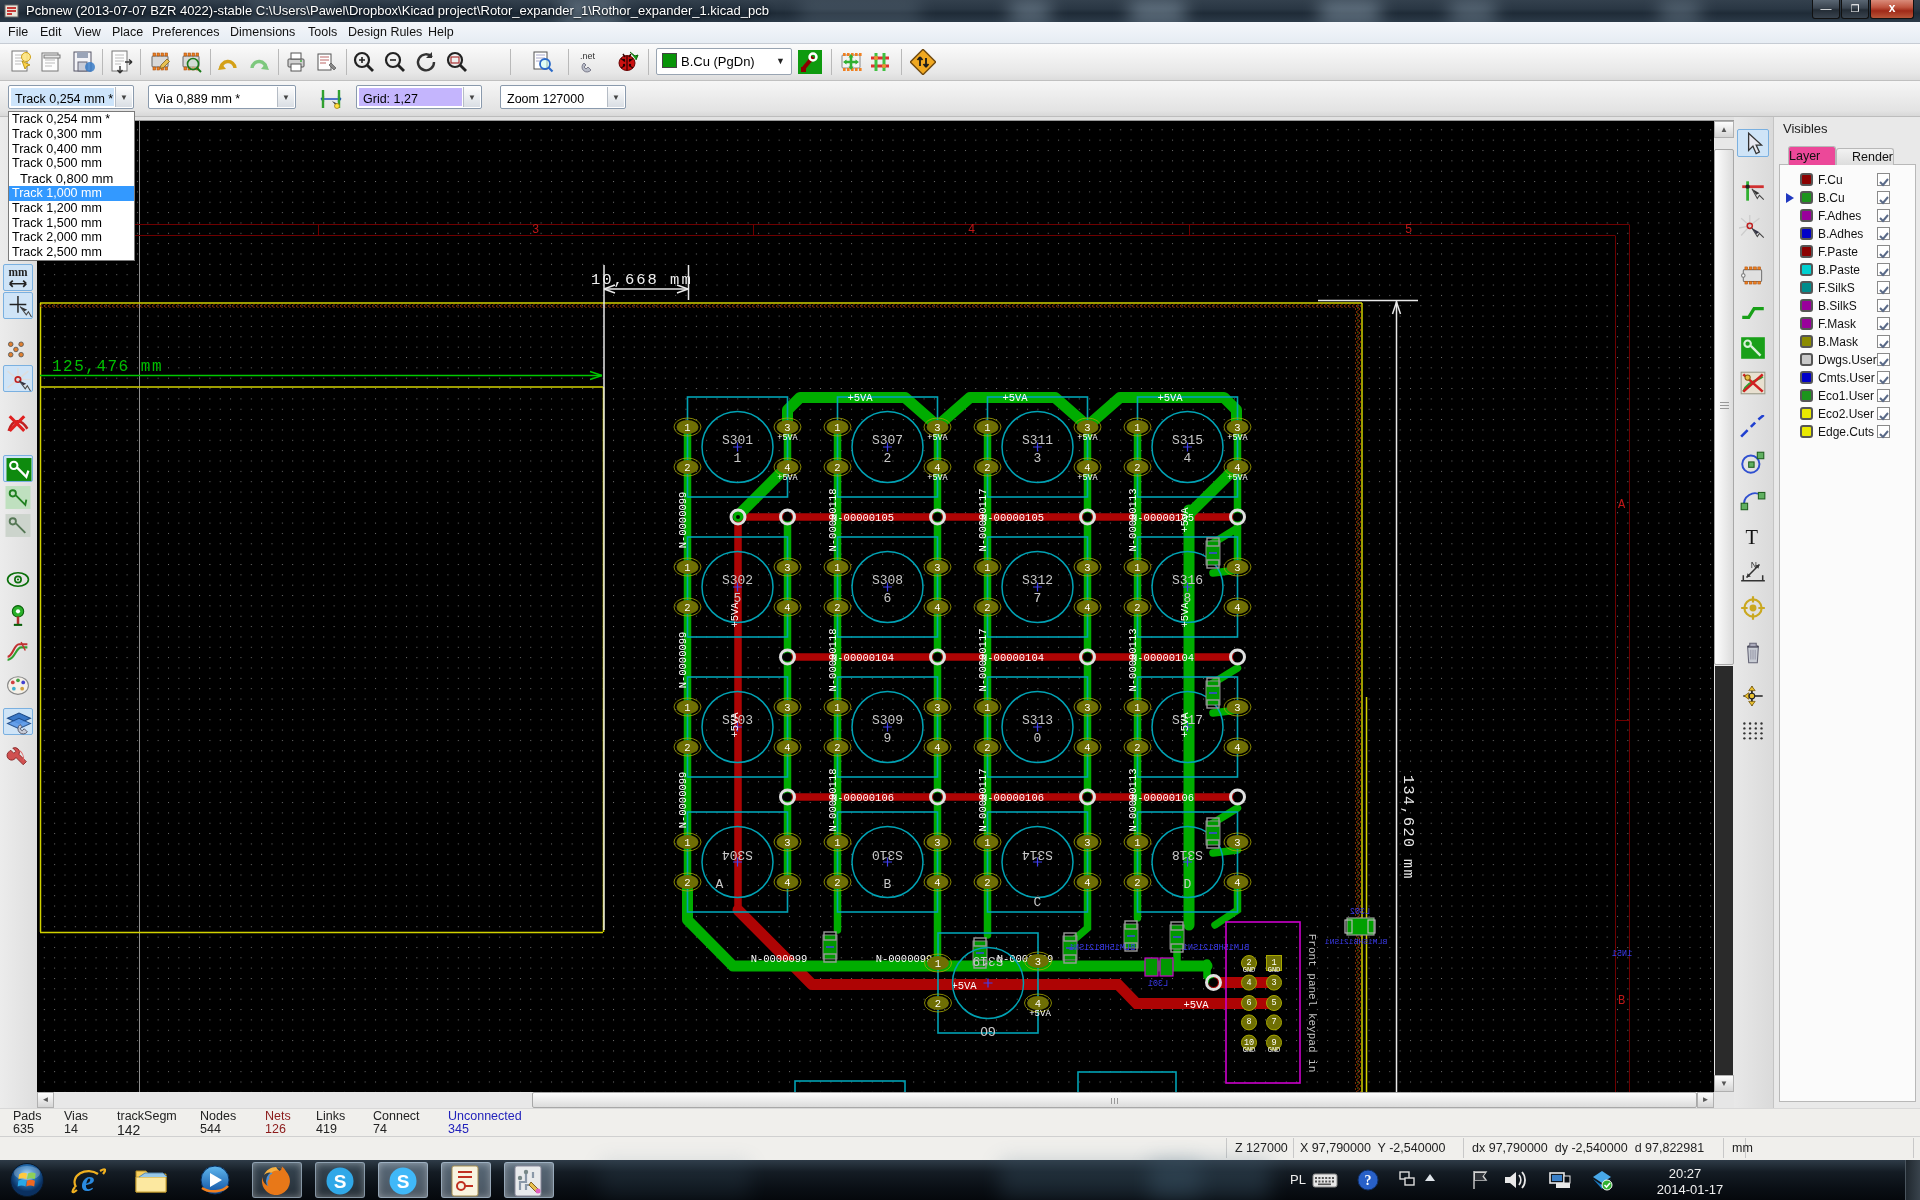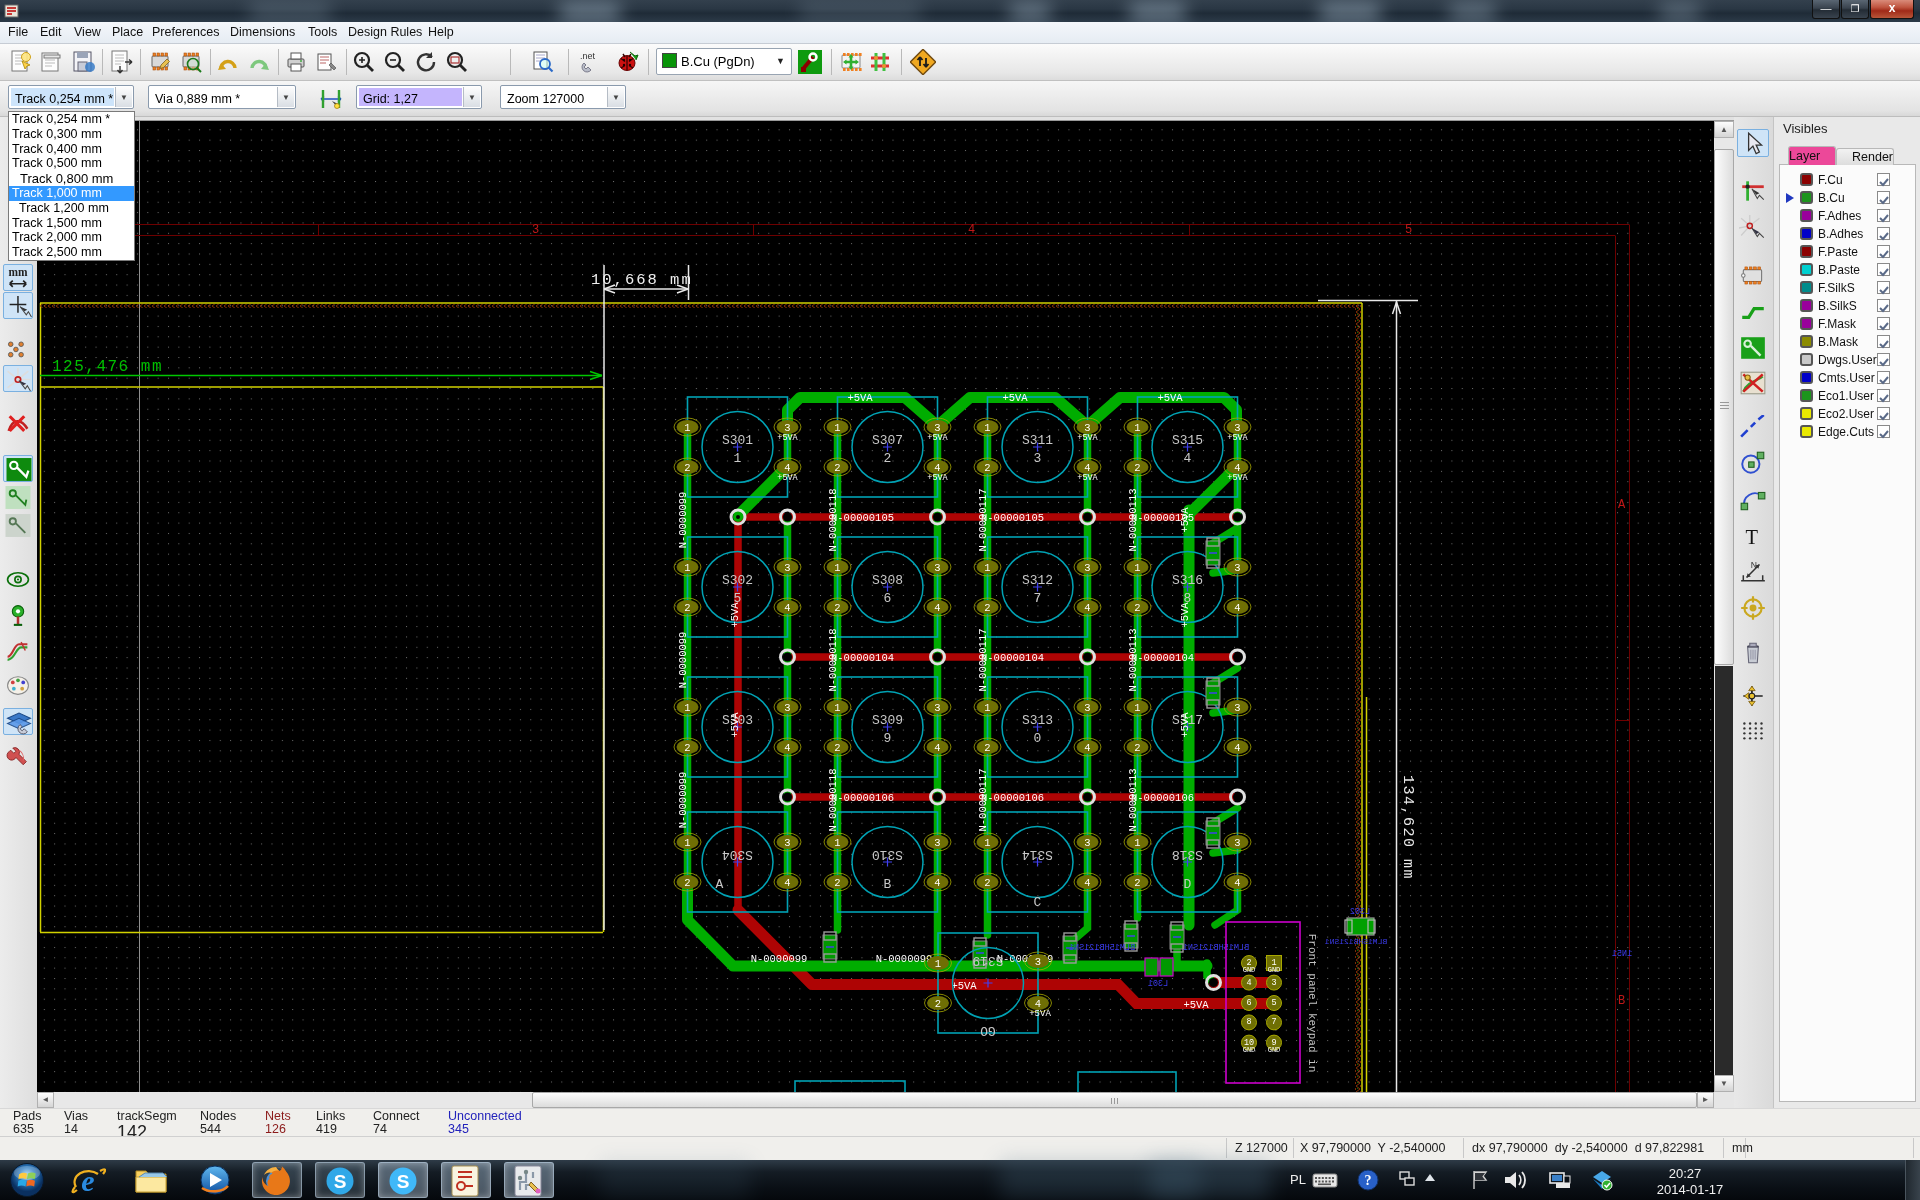--- a/index.html
+++ b/index.html
@@ -6,20 +6,21 @@
     <div style="position:absolute;left:1130px;top:2px;width:55px;height:20px;background:#a8bccd;opacity:0.5;filter:blur(9px)"></div>
     <div style="position:absolute;left:1320px;top:2px;width:60px;height:20px;background:#a8bccd;opacity:0.5;filter:blur(9px)"></div>
     <div style="position:absolute;left:1450px;top:2px;width:45px;height:20px;background:#a8bccd;opacity:0.4;filter:blur(9px)"></div>
     <div style="position:absolute;left:1660px;top:2px;width:40px;height:20px;background:#a8bccd;opacity:0.35;filter:blur(9px)"></div>
     <div style="position:absolute;left:250px;top:2px;width:80px;height:20px;background:#a8bccd;opacity:0.25;filter:blur(9px)"></div>
     <div style="position:absolute;left:800px;top:2px;width:120px;height:20px;background:#a8bccd;opacity:0.2;filter:blur(9px)"></div>
     <div style="position:absolute;left:4px;top:3px;width:16px;height:16px"><svg width="16" height="16">
         <rect x="1" y="2" width="13" height="12" fill="#e8e4d8" stroke="#666"></rect>
         <path d="M3,5 h9 M3,8 h9 M3,11 h5" stroke="#b00" stroke-width="1.6"></path>
       </svg></div>
+    <div style="position:absolute;left:26px;top:3px;font-size:13px;color:#fff;text-shadow:0 0 6px #0a1420,0 1px 2px #000;white-space:nowrap">Pcbnew (2013-07-07 BZR 4022)-stable C:\Users\Pawel\Dropbox\Kicad project\Rotor_expander_1\Rothor_expander_1.kicad_pcb</div>
     <div style="position:absolute;left:1812px;top:0;width:28px;height:19px;background:linear-gradient(#5a6673,#39434e 45%,#232c35 55%,#39434e);border:1px solid #111;border-top:none;border-radius:0 0 3px 3px;color:#fff;text-align:center;font-size:11px;line-height:16px">—</div>
     <div style="position:absolute;left:1841px;top:0;width:28px;height:19px;background:linear-gradient(#5a6673,#39434e 45%,#232c35 55%,#39434e);border:1px solid #111;border-top:none;border-radius:0 0 3px 3px;color:#fff;text-align:center;font-size:10px;line-height:17px">❐</div>
     <div style="position:absolute;left:1870px;top:0;width:44px;height:19px;background:linear-gradient(#d98b7a,#c05540 40%,#a02a18 60%,#b85538);border:1px solid #111;border-top:none;border-radius:0 0 3px 3px;color:#fff;text-align:center;font-size:12px;line-height:17px;font-weight:bold">x</div>
   </div>
 <div style="position:absolute;left:0;top:22px;width:1920px;height:22px;background:linear-gradient(#f4f7fb,#e6ecf3);border-bottom:1px solid #c6ccd4;font-size:12.5px;color:#111">
     <span style="position:absolute;left:8px;top:3px">File</span>
     <span style="position:absolute;left:40px;top:3px">Edit</span>
     <span style="position:absolute;left:74px;top:3px">View</span>
     <span style="position:absolute;left:112px;top:3px">Place</span>
     <span style="position:absolute;left:152px;top:3px">Preferences</span>
@@ -969,21 +970,21 @@
     <div style="position:absolute;left:103px;top:308px;width:13px;height:13px;background:#fff;border:1px solid #8a8a8a"><svg width="11" height="11">
         <path d="M2,5 l3,3 5,-6" stroke="#5a6a88" stroke-width="2" fill="none"></path>
       </svg></div>
   </div>
 <div style="position:absolute;left:0;top:1108px;width:1920px;height:28px;background:#f0efec;border-top:1px solid #d8d8d8"></div>
 <div style="position:absolute;left:13px;top:1109px;font-size:12.5px;color:#222">Pads</div>
 <div style="position:absolute;left:13px;top:1122px;font-size:12.5px;color:#222">635</div>
 <div style="position:absolute;left:64px;top:1109px;font-size:12.5px;color:#222">Vias</div>
 <div style="position:absolute;left:64px;top:1122px;font-size:12.5px;color:#222">14</div>
 <div style="position:absolute;left:117px;top:1109px;font-size:12.5px;color:#222">trackSegm</div>
-<div style="position:absolute;left:117px;top:1122px;font-size:18px;color:#222">142</div>
+<div style="position:absolute;left:117px;top:1122px;font-size:14px;color:#222">142</div>
 <div style="position:absolute;left:200px;top:1109px;font-size:12.5px;color:#222">Nodes</div>
 <div style="position:absolute;left:200px;top:1122px;font-size:12.5px;color:#222">544</div>
 <div style="position:absolute;left:265px;top:1109px;font-size:12.5px;color:#8b1a1a">Nets</div>
 <div style="position:absolute;left:265px;top:1122px;font-size:12.5px;color:#8b1a1a">126</div>
 <div style="position:absolute;left:316px;top:1109px;font-size:12.5px;color:#222">Links</div>
 <div style="position:absolute;left:316px;top:1122px;font-size:12.5px;color:#222">419</div>
 <div style="position:absolute;left:373px;top:1109px;font-size:12.5px;color:#222">Connect</div>
 <div style="position:absolute;left:373px;top:1122px;font-size:12.5px;color:#222">74</div>
 <div style="position:absolute;left:448px;top:1109px;font-size:12.5px;color:#2222bb">Unconnected</div>
 <div style="position:absolute;left:448px;top:1122px;font-size:12.5px;color:#2222bb">345</div>
@@ -1124,16 +1125,16 @@
     <div style="position:absolute;left:1643px;top:22px;width:94px;font-size:13px;color:#f0f0f0;text-align:center">2014-01-17</div>
     <div style="position:absolute;left:1905px;top:0;width:15px;height:40px;background:linear-gradient(90deg,#20282f,#39434c);border-left:1px solid #4a555e"></div>
   </div>
 <div style="position:absolute;left:8px;top:111px;width:127px;height:150px;background:#fff;border:1px solid #7a7a7a;z-index:50">
     <div style="position:absolute;left:0;top:0.0px;width:125px;height:15px;color:#000;font-size:12.5px;line-height:15px;padding-left:3px;white-space:nowrap">Track 0,254 mm *</div>
     <div style="position:absolute;left:0;top:14.8px;width:125px;height:15px;color:#000;font-size:12.5px;line-height:15px;padding-left:3px;white-space:nowrap">Track 0,300 mm</div>
     <div style="position:absolute;left:0;top:29.6px;width:125px;height:15px;color:#000;font-size:12.5px;line-height:15px;padding-left:3px;white-space:nowrap">Track 0,400 mm</div>
     <div style="position:absolute;left:0;top:44.400000000000006px;width:125px;height:15px;color:#000;font-size:12.5px;line-height:15px;padding-left:3px;white-space:nowrap">Track 0,500 mm</div>
     <div style="position:absolute;left:0;top:59.2px;width:144px;height:15px;color:#000;font-size:13px;line-height:15px;padding-left:11px;white-space:nowrap">Track 0,800 mm</div>
     <div style="position:absolute;left:0;top:74.0px;width:125px;height:15px;background:#3399ff;color:#fff;font-size:12.5px;line-height:15px;padding-left:3px;white-space:nowrap">Track 1,000 mm</div>
-    <div style="position:absolute;left:0;top:88.80000000000001px;width:125px;height:15px;color:#000;font-size:12.5px;line-height:15px;padding-left:10px;white-space:nowrap">Track 1,200 mm</div>
+    <div style="position:absolute;left:0;top:88.80000000000001px;width:125px;height:15px;color:#000;font-size:12.5px;line-height:15px;padding-left:3px;white-space:nowrap">Track 1,200 mm</div>
     <div style="position:absolute;left:0;top:103.60000000000001px;width:125px;height:15px;color:#000;font-size:12.5px;line-height:15px;padding-left:3px;white-space:nowrap">Track 1,500 mm</div>
     <div style="position:absolute;left:0;top:118.4px;width:125px;height:15px;color:#000;font-size:12.5px;line-height:15px;padding-left:3px;white-space:nowrap">Track 2,000 mm</div>
     <div style="position:absolute;left:0;top:133.20000000000002px;width:125px;height:15px;color:#000;font-size:12.5px;line-height:15px;padding-left:3px;white-space:nowrap">Track 2,500 mm</div>
   </div>
 </body></html>

